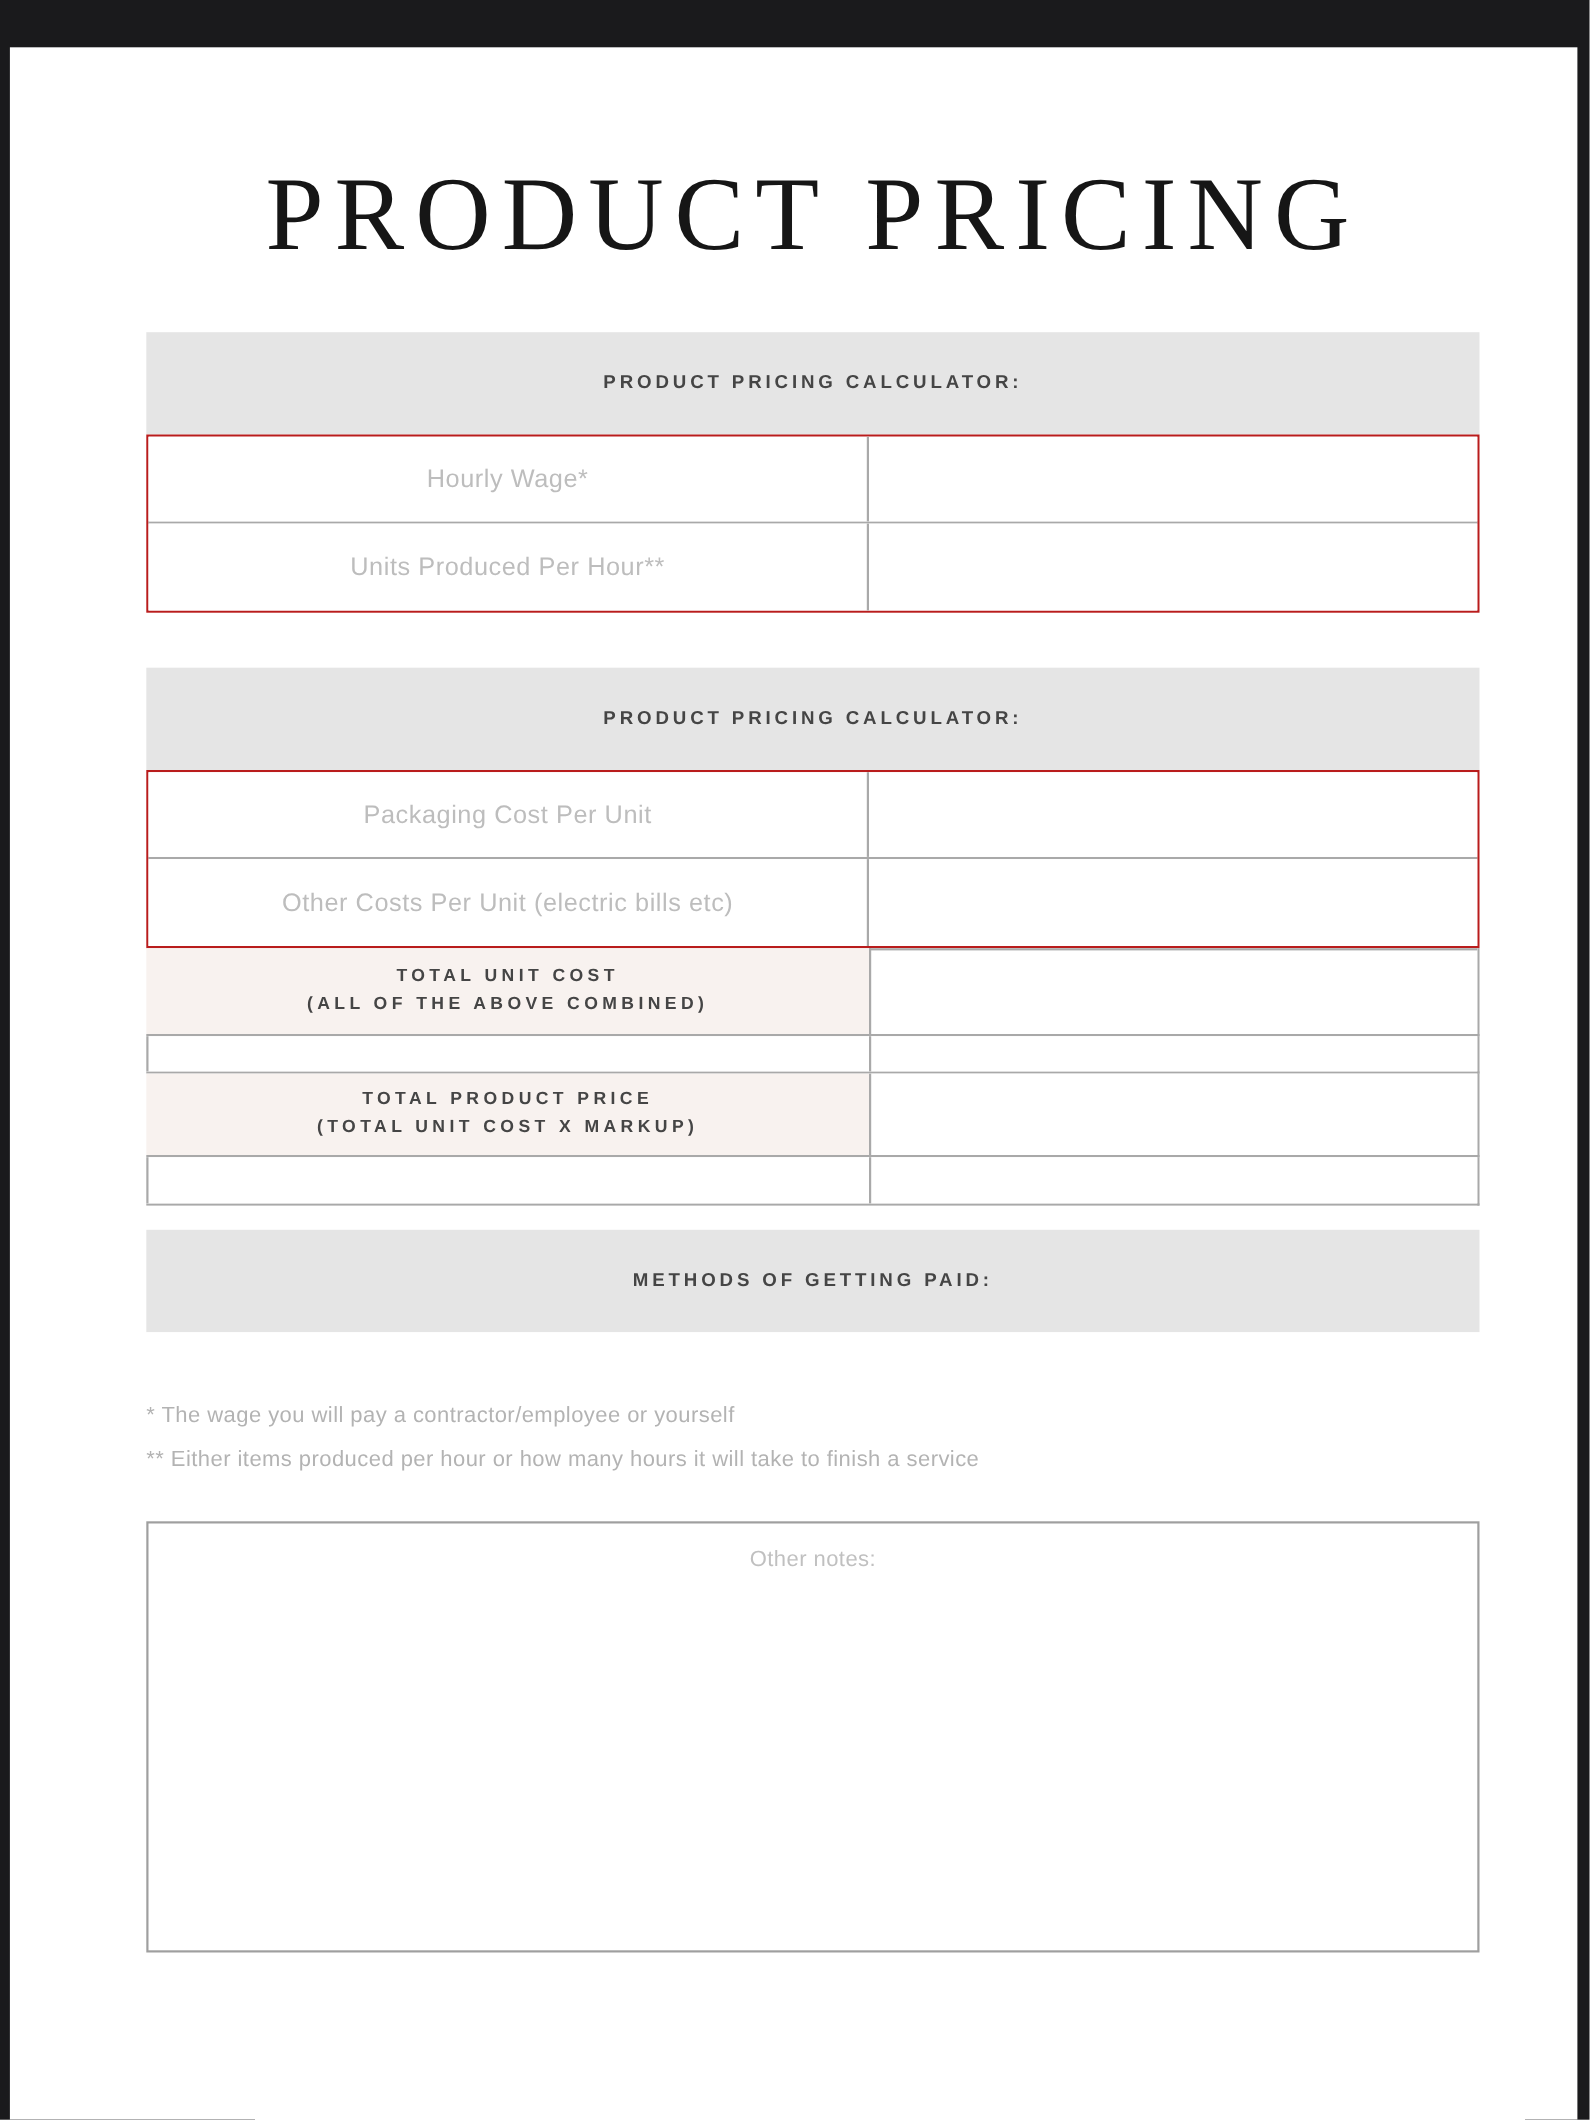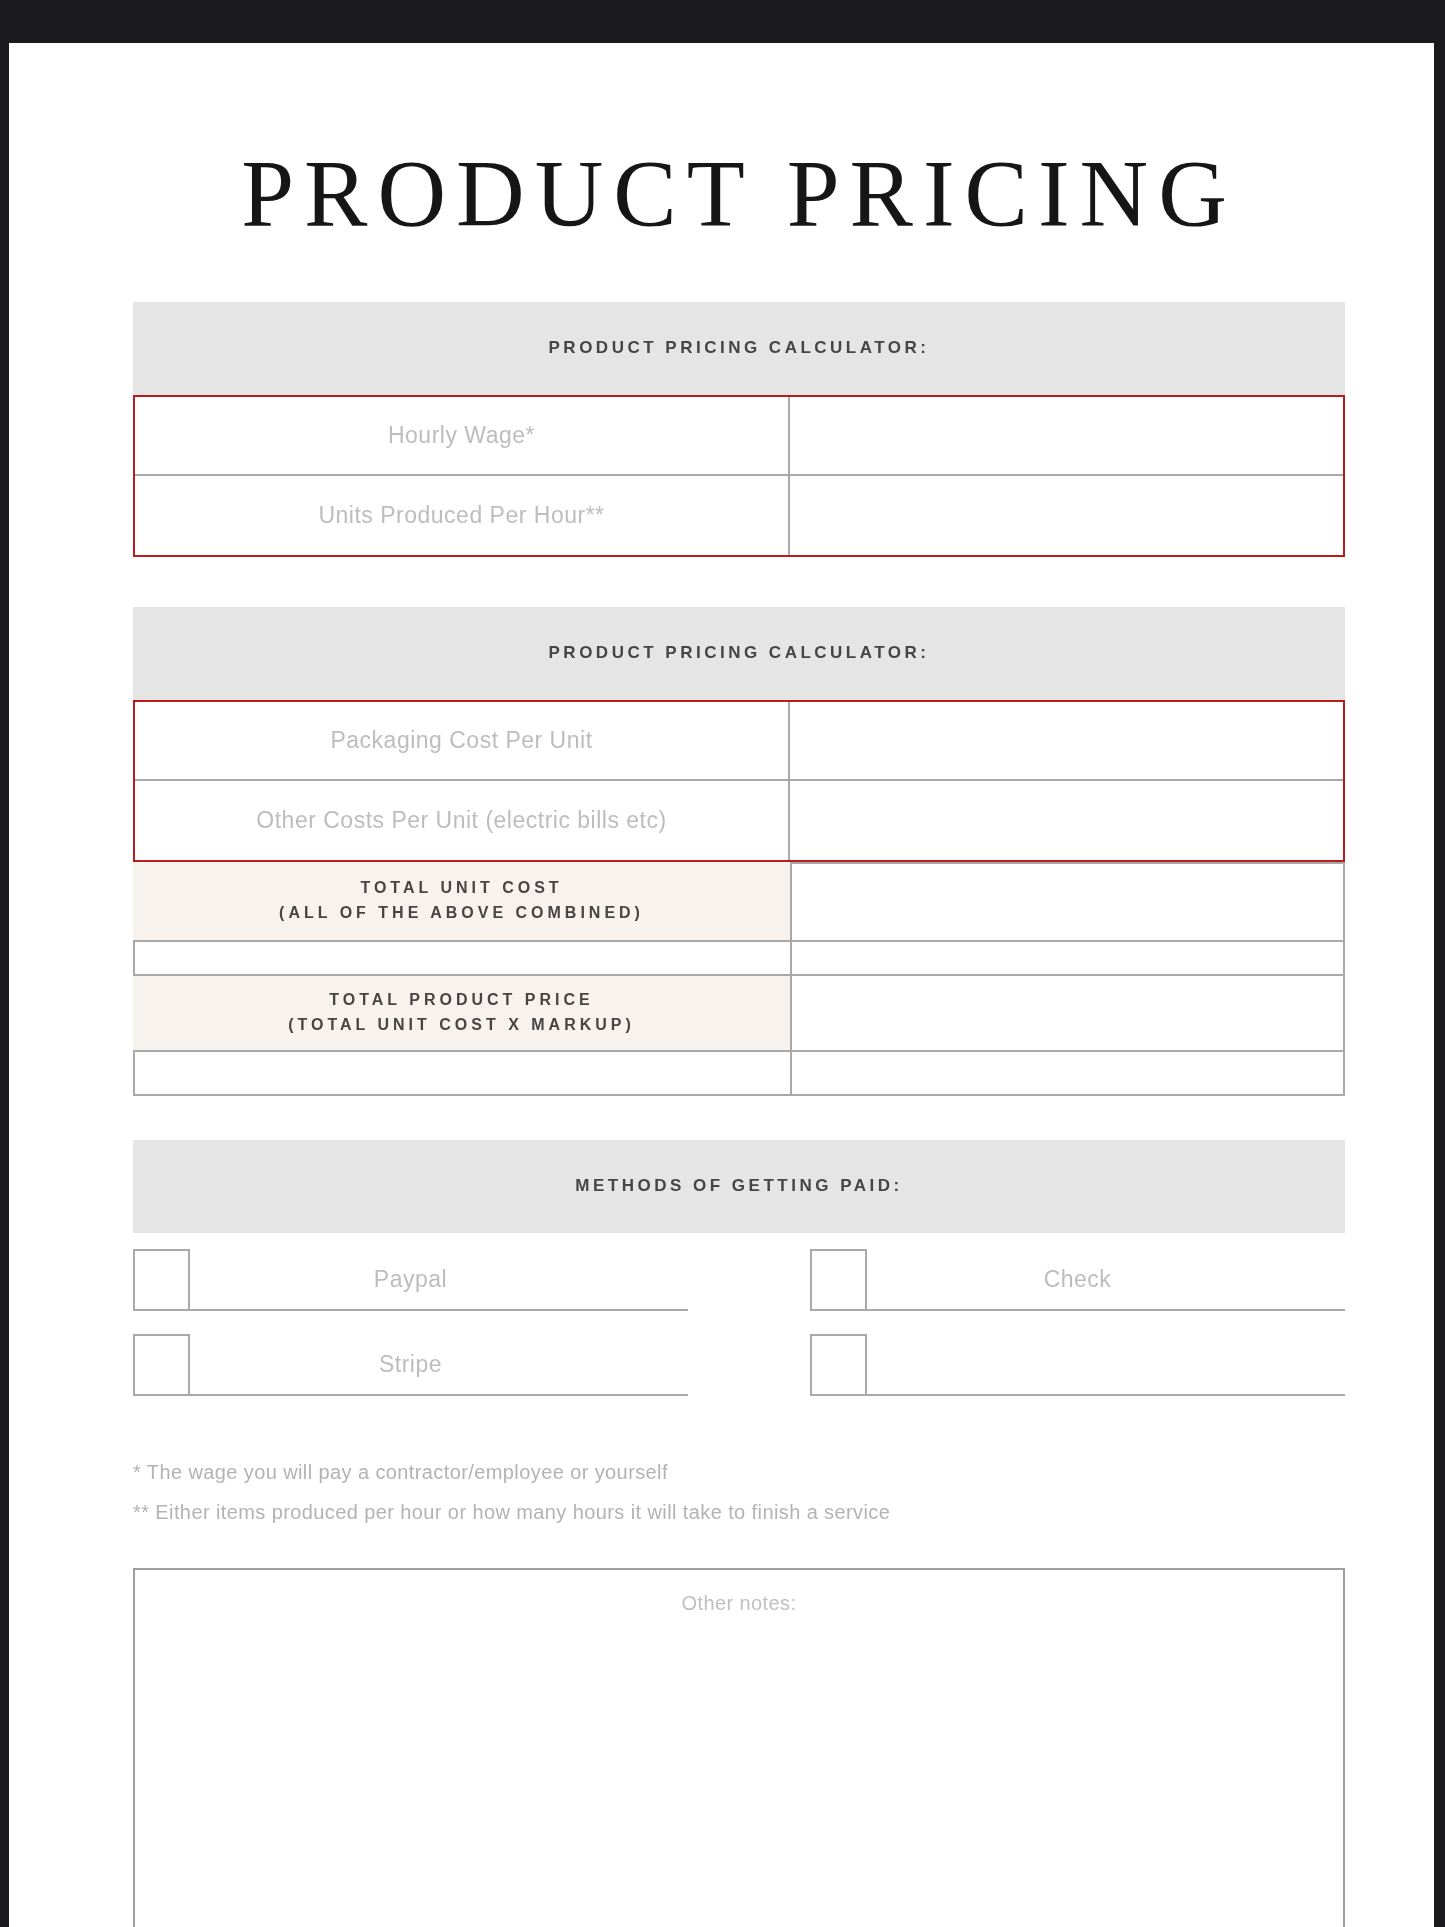--- a/index.html
+++ b/index.html
@@ -33,21 +33,21 @@
     height:93px;
     background:#e5e5e5;
     display:flex; align-items:center; justify-content:center;
     font-size:17px; font-weight:600;
     letter-spacing:3.5px;
     color:#454545;
     text-transform:uppercase;
   }
   .mt-sec1 { margin-top:56px; }
   .mt-sec2 { margin-top:50px; }
-  .mt-methods { margin-top:44px; }
+  .mt-methods { margin-top:22px; }
 
   
   .tbl { border:2px solid #b91c1c; }
   .tbl .trow {
     display:grid; grid-template-columns:655px 1fr;
     height:79px;
     border-bottom:2px solid #a9a9a9;
   }
   .tbl .trow:last-child { border-bottom:none; }
   .cell-label {
@@ -178,38 +178,20 @@
         </div>
         <div class="cell-val"></div>
       </div>
       <div class="trow r-thin2">
         <div class="cell-plain"></div>
         <div class="cell-val"></div>
       </div>
     </div>
 
     <div class="band mt-methods">METHODS OF GETTING PAID:</div>
-    <div class="methods">
-      <div class="opt">
-        <span class="box"></span>
-        <span class="olabel">Paypal</span>
-      </div>
-      <div class="opt">
-        <span class="box"></span>
-        <span class="olabel">Check</span>
-      </div>
-      <div class="opt">
-        <span class="box"></span>
-        <span class="olabel">Stripe</span>
-      </div>
-      <div class="opt">
-        <span class="box"></span>
-        <span class="olabel"></span>
-      </div>
-    </div>
 
     <div class="footnotes">
       <p>* The wage you will pay a contractor/employee or yourself</p>
       <p>** Either items produced per hour or how many hours it will take to finish a service</p>
     </div>
 
     <div class="notes-box">
       <div class="nlabel">Other notes:</div>
     </div>
 

